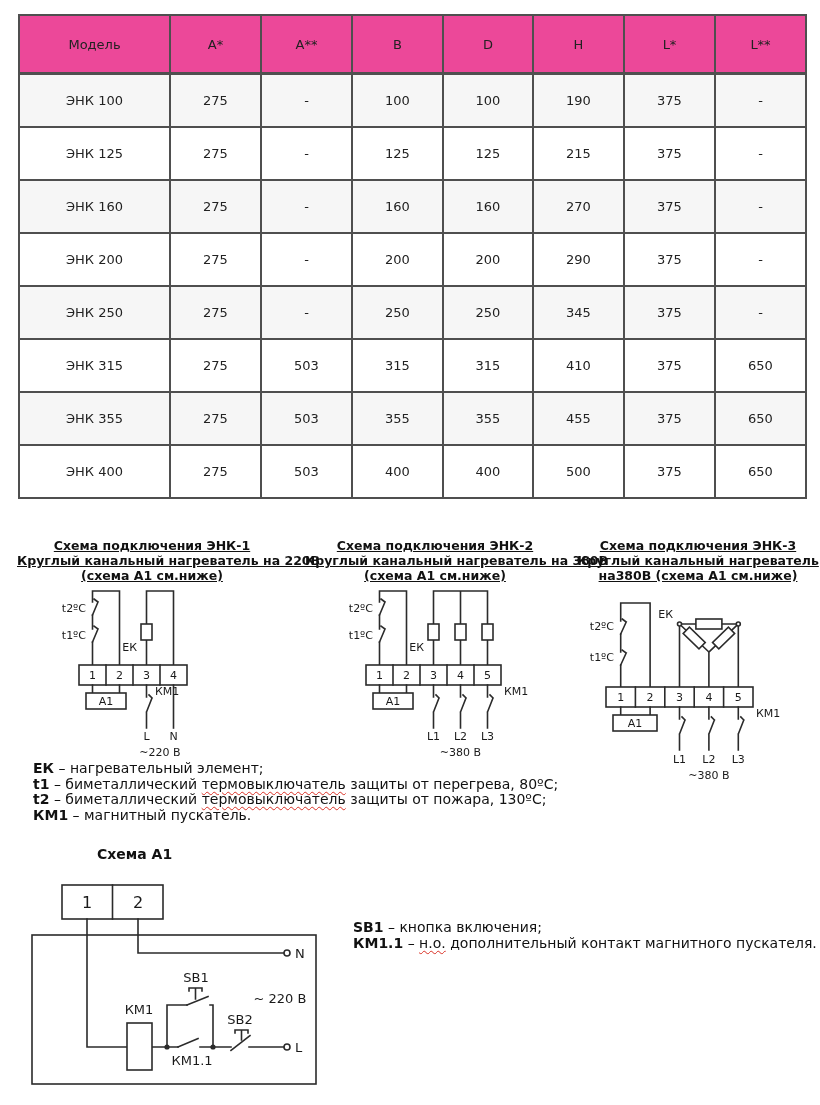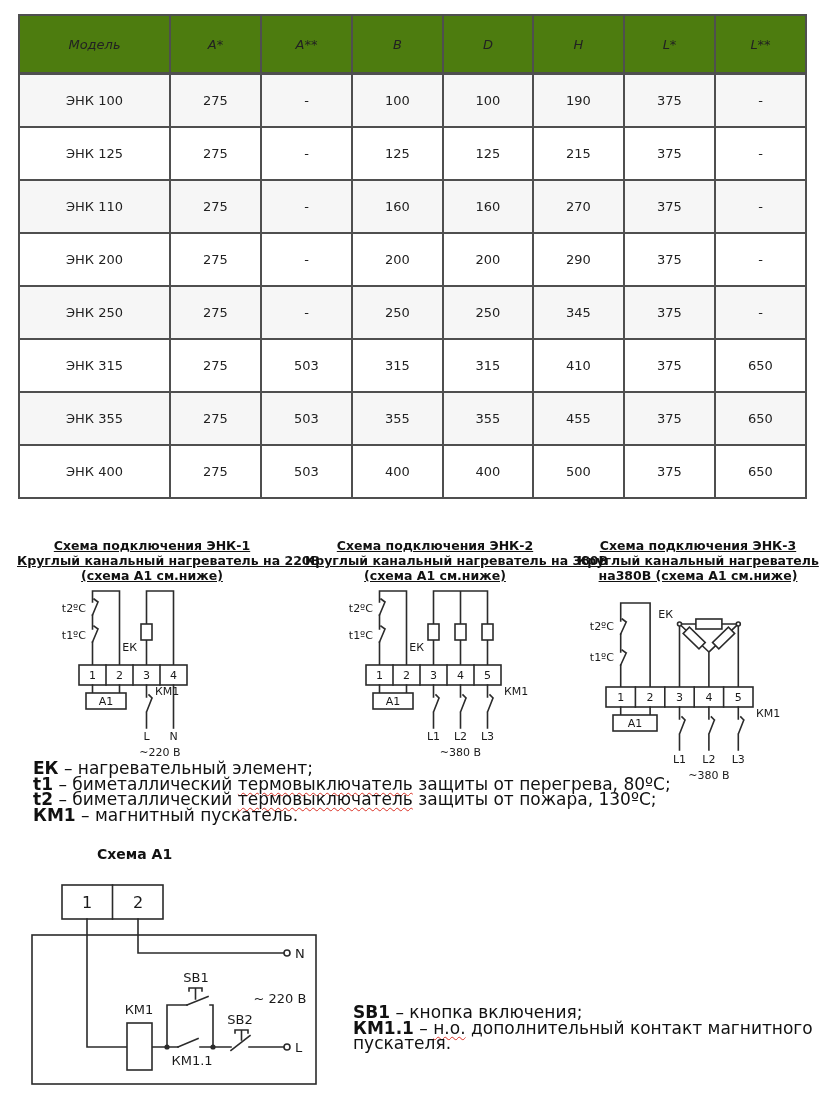--- a/index.html
+++ b/index.html
@@ -4,21 +4,21 @@
 <style>
   html,body{margin:0;padding:0;background:#fff;}
   .page{position:relative;width:820px;height:1105px;background:#fff;
         font-family:"DejaVu Sans","Liberation Sans",sans-serif;color:#1a1a1a;overflow:hidden;}
 
   
   table.spec{position:absolute;left:18px;top:14px;width:787px;border-collapse:collapse;
              table-layout:fixed;font-size:13px;color:#222;}
   table.spec th, table.spec td{border:2px solid #4f4f4f;text-align:center;vertical-align:middle;
              padding:0;font-weight:400;}
-  table.spec thead th{height:56px;border-bottom:3px solid #4f4f4f;background:#4d7c0f;font-style:italic;}
+  table.spec thead th{height:56px;border-bottom:3px solid #4f4f4f;background:#ec4899;}
   table.spec tbody td{height:51px;}
   table.spec tbody tr:nth-child(odd){background:#f6f6f6;}
   table.spec tbody tr:nth-child(even){background:#fff;}
 
   
   .dtitle{position:absolute;text-align:center;font-weight:bold;font-size:12.5px;line-height:15px;color:#111;}
   .dtitle div{white-space:nowrap;text-decoration:underline;}
 
   
   svg{position:absolute;overflow:visible;}
@@ -26,21 +26,21 @@
   .boxf{stroke:#2b2b2b;stroke-width:1.6;fill:#fff;}
   .node{fill:#2b2b2b;stroke:none;}
   .term{fill:#fff;stroke:#2b2b2b;stroke-width:1.6;}
   text{fill:#1a1a1a;font-family:"DejaVu Sans","Liberation Sans",sans-serif;}
   .lbl{font-size:11px;}
   .dig{font-size:11px;}
   .big{font-size:16px;}
   .med{font-size:13px;}
 
   
-  .legend{position:absolute;font-size:17px;line-height:15.5px;color:#111;}
+  .legend{position:absolute;font-size:14px;line-height:15.5px;color:#111;}
   .legend b{font-weight:bold;}
   .wavy{text-decoration:underline;text-decoration-style:wavy;text-decoration-color:#d93025;
         text-decoration-thickness:1px;text-underline-offset:2px;}
   .a1title{position:absolute;left:97px;top:846px;width:160px;text-align:left;
            font-weight:bold;font-size:14px;color:#111;}
 </style>
 </head>
 <body>
 
 <div class="page">
@@ -83,21 +83,21 @@
           <td>ЭНК 125</td>
           <td>275</td>
           <td>-</td>
           <td>125</td>
           <td>125</td>
           <td>215</td>
           <td>375</td>
           <td>-</td>
         </tr>
         <tr>
-          <td>ЭНК 110</td>
+          <td>ЭНК 160</td>
           <td>275</td>
           <td>-</td>
           <td>160</td>
           <td>160</td>
           <td>270</td>
           <td>375</td>
           <td>-</td>
         </tr>
         <tr>
           <td>ЭНК 200</td>
@@ -330,18 +330,18 @@
     <text class="big" x="126" y="46" text-anchor="middle">2</text>
     <text class="med" x="283" y="95.5">N</text>
     <text class="med" x="283" y="189.5">L</text>
     <text class="med" x="127" y="152" text-anchor="middle">КМ1</text>
     <text class="med" x="184" y="120" text-anchor="middle">SB1</text>
     <text class="med" x="228" y="162" text-anchor="middle">SB2</text>
     <text class="med" x="180" y="203" text-anchor="middle">КМ1.1</text>
     <text class="med" x="268" y="141" text-anchor="middle">~ 220 В</text>
   </svg>
 
-  <div class="legend" style="left:353px;top:1005px;">
+  <div class="legend" style="left:353px;top:920px;">
     <div><b>SB1</b> <span>– кнопка включения;</span><span class="wavy"></span><span></span></div>
     <div><b>КМ1.1</b> <span>– </span><span class="wavy">н.о.</span><span> дополнительный контакт магнитного пускателя.</span></div>
   </div>
 
 </div>
 
 </body></html>

